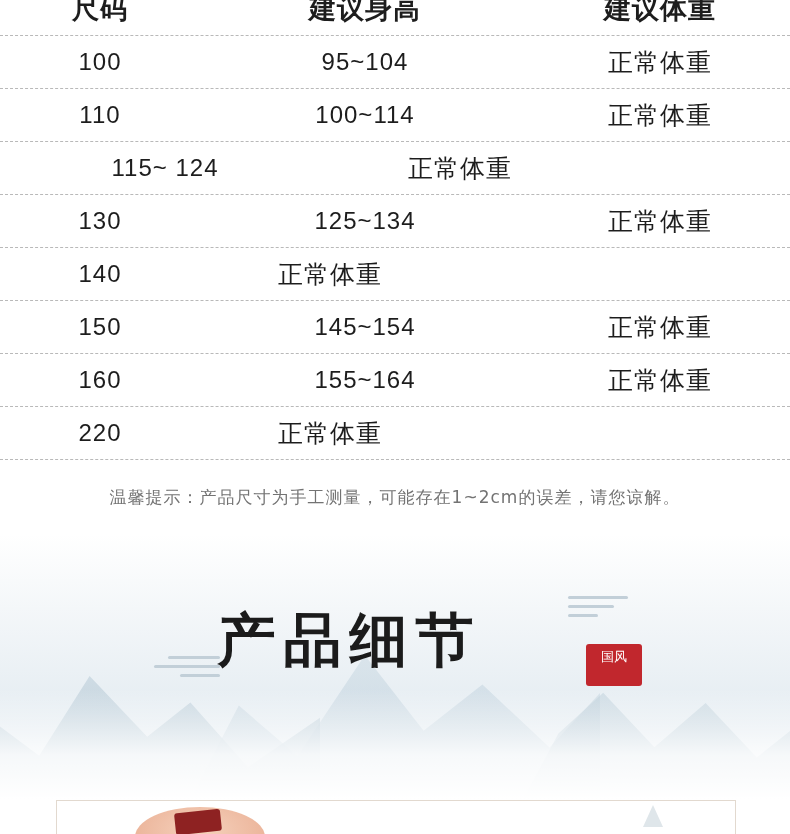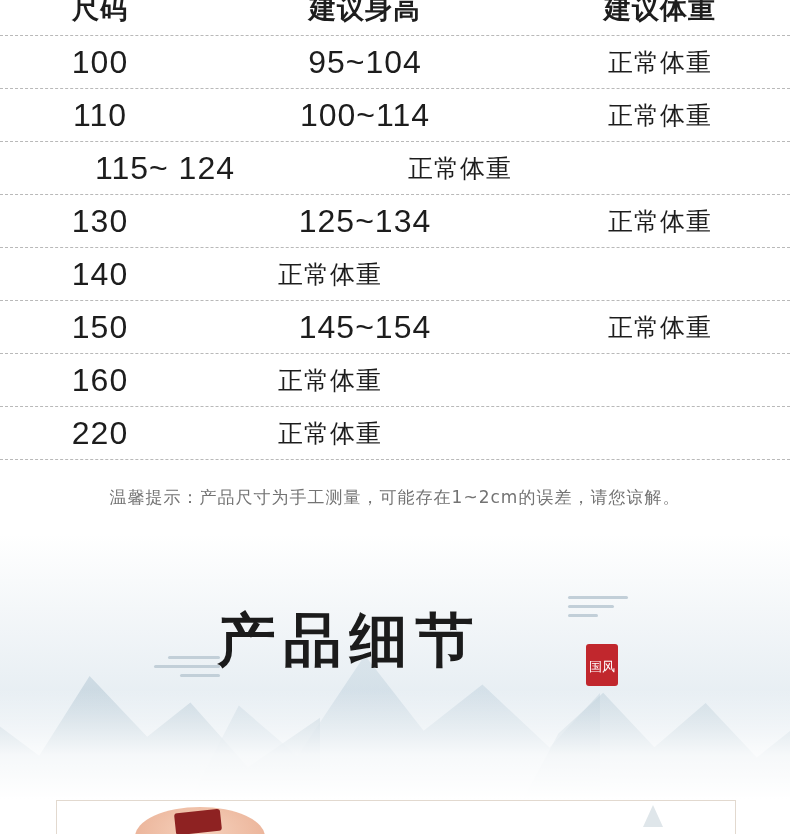--- a/index.html
+++ b/index.html
@@ -33,21 +33,21 @@
     display: flex;
     align-items: center;
     height: 52px;
     border-bottom: 1px dashed #b9b9b9;
   }
   .row:first-child {
     border-top: 1px dashed #b9b9b9;
   }
   .cell {
     text-align: center;
-    font-size: 32px;
+    font-size: 24px;
     letter-spacing: 1px;
     color: #1d1d1d;
     white-space: nowrap;
   }
   .c-size  { width: 200px; }
   .c-height{ width: 330px; }
   .c-weight{ width: 260px; }
 
   .row.header .cell {
     font-size: 27px;
@@ -155,30 +155,30 @@
   .deco-left span:nth-child(3){ width: 40px; margin-left: 30px;}
   .deco-right { left: 568px; top: 62px; }
   .deco-right span:nth-child(1){ width: 60px;}
   .deco-right span:nth-child(2){ width: 46px;}
   .deco-right span:nth-child(3){ width: 30px;}
 
   .seal {
     position: absolute;
     left: 586px;
     top: 110px;
-    width: 32px;
+    width: 56px;
     height: 42px;
     background: #c1272d;
     border-radius: 3px;
     color: #ffffff;
     font-family: "DejaVu Sans", "Liberation Sans", sans-serif;
     font-size: 13px;
     line-height: 14px;
     text-align: center;
-    padding-top: 16px;
+    padding-top: 6px;
     box-sizing: border-box;
     letter-spacing: 0;
   }
 
   
   .photo {
     position: absolute;
     left: 56px;
     top: 800px;
     width: 678px;
@@ -260,20 +260,21 @@
     </div>
 
     <div class="row">
       <div class="cell c-size">150</div>
       <div class="cell c-height">145~154</div>
       <div class="cell cjk c-weight">正常体重</div>
     </div>
 
     <div class="row">
       <div class="cell c-size">160</div>
+      <div class="cell c-height">155~164</div>
       <div class="cell cjk c-weight">正常体重</div>
     </div>
 
     <div class="row">
       <div class="cell c-size">220</div>
       <div class="cell cjk c-weight">正常体重</div>
     </div>
 
   </div>
 

